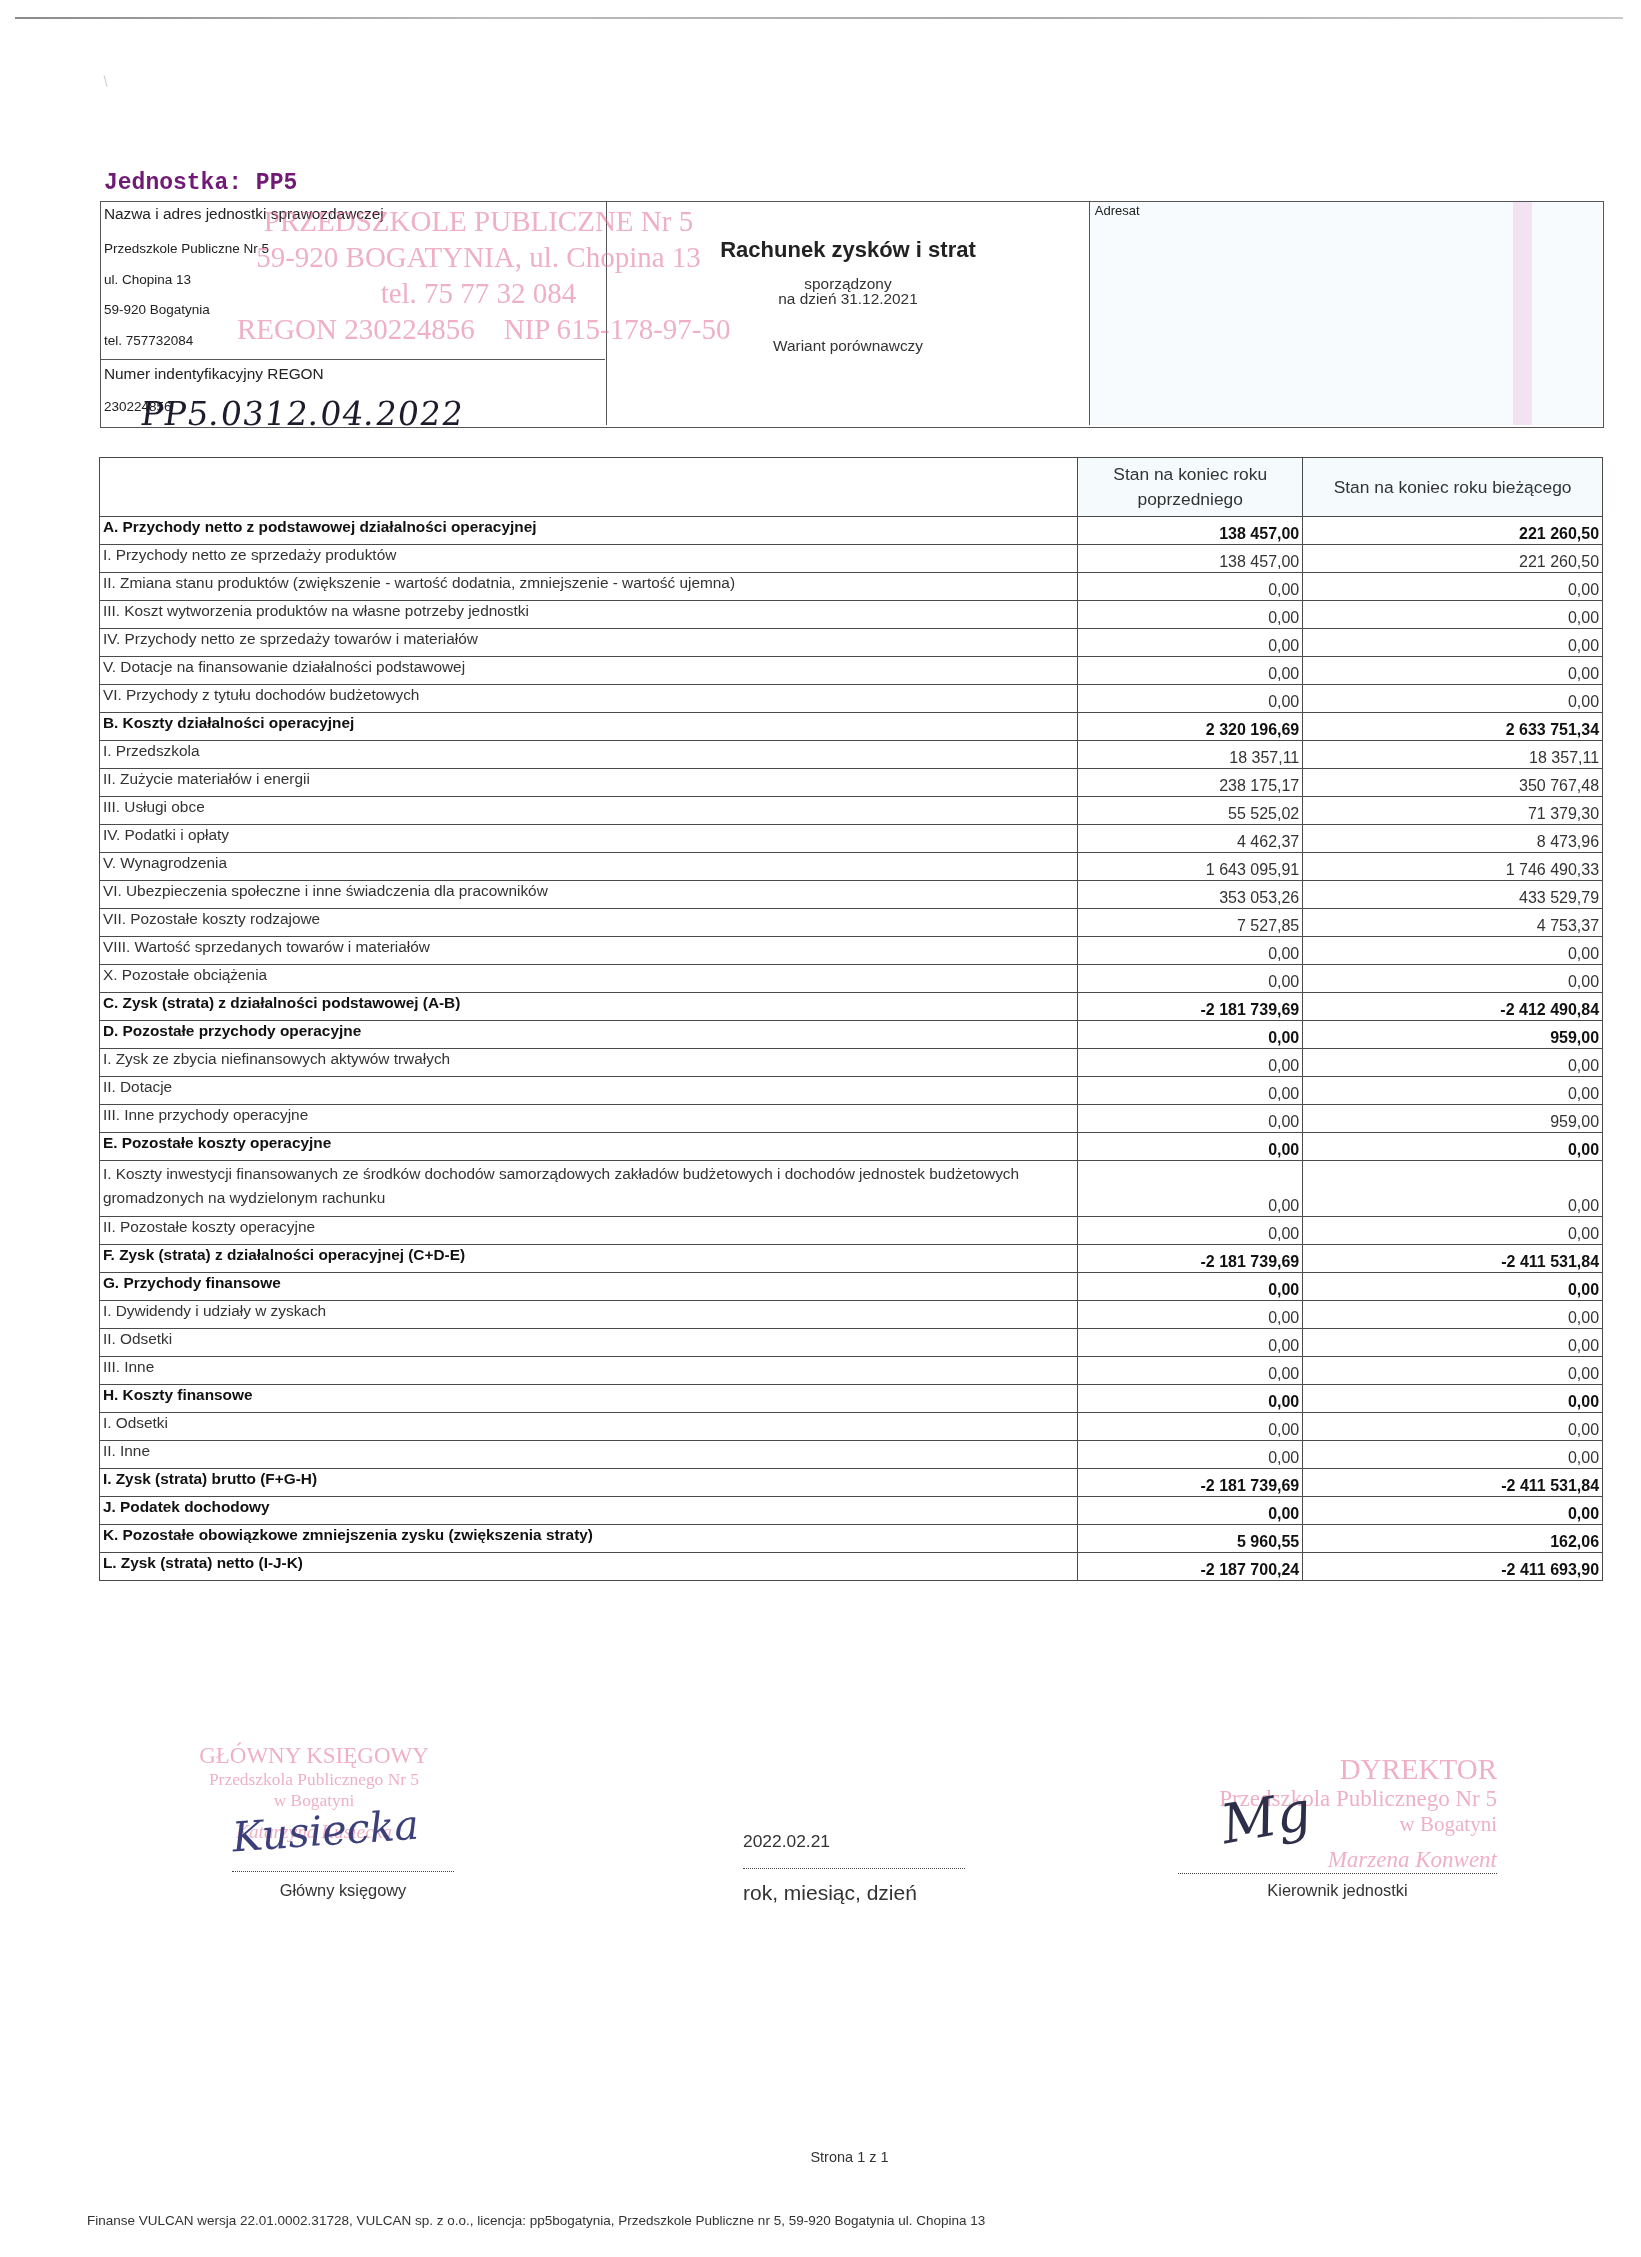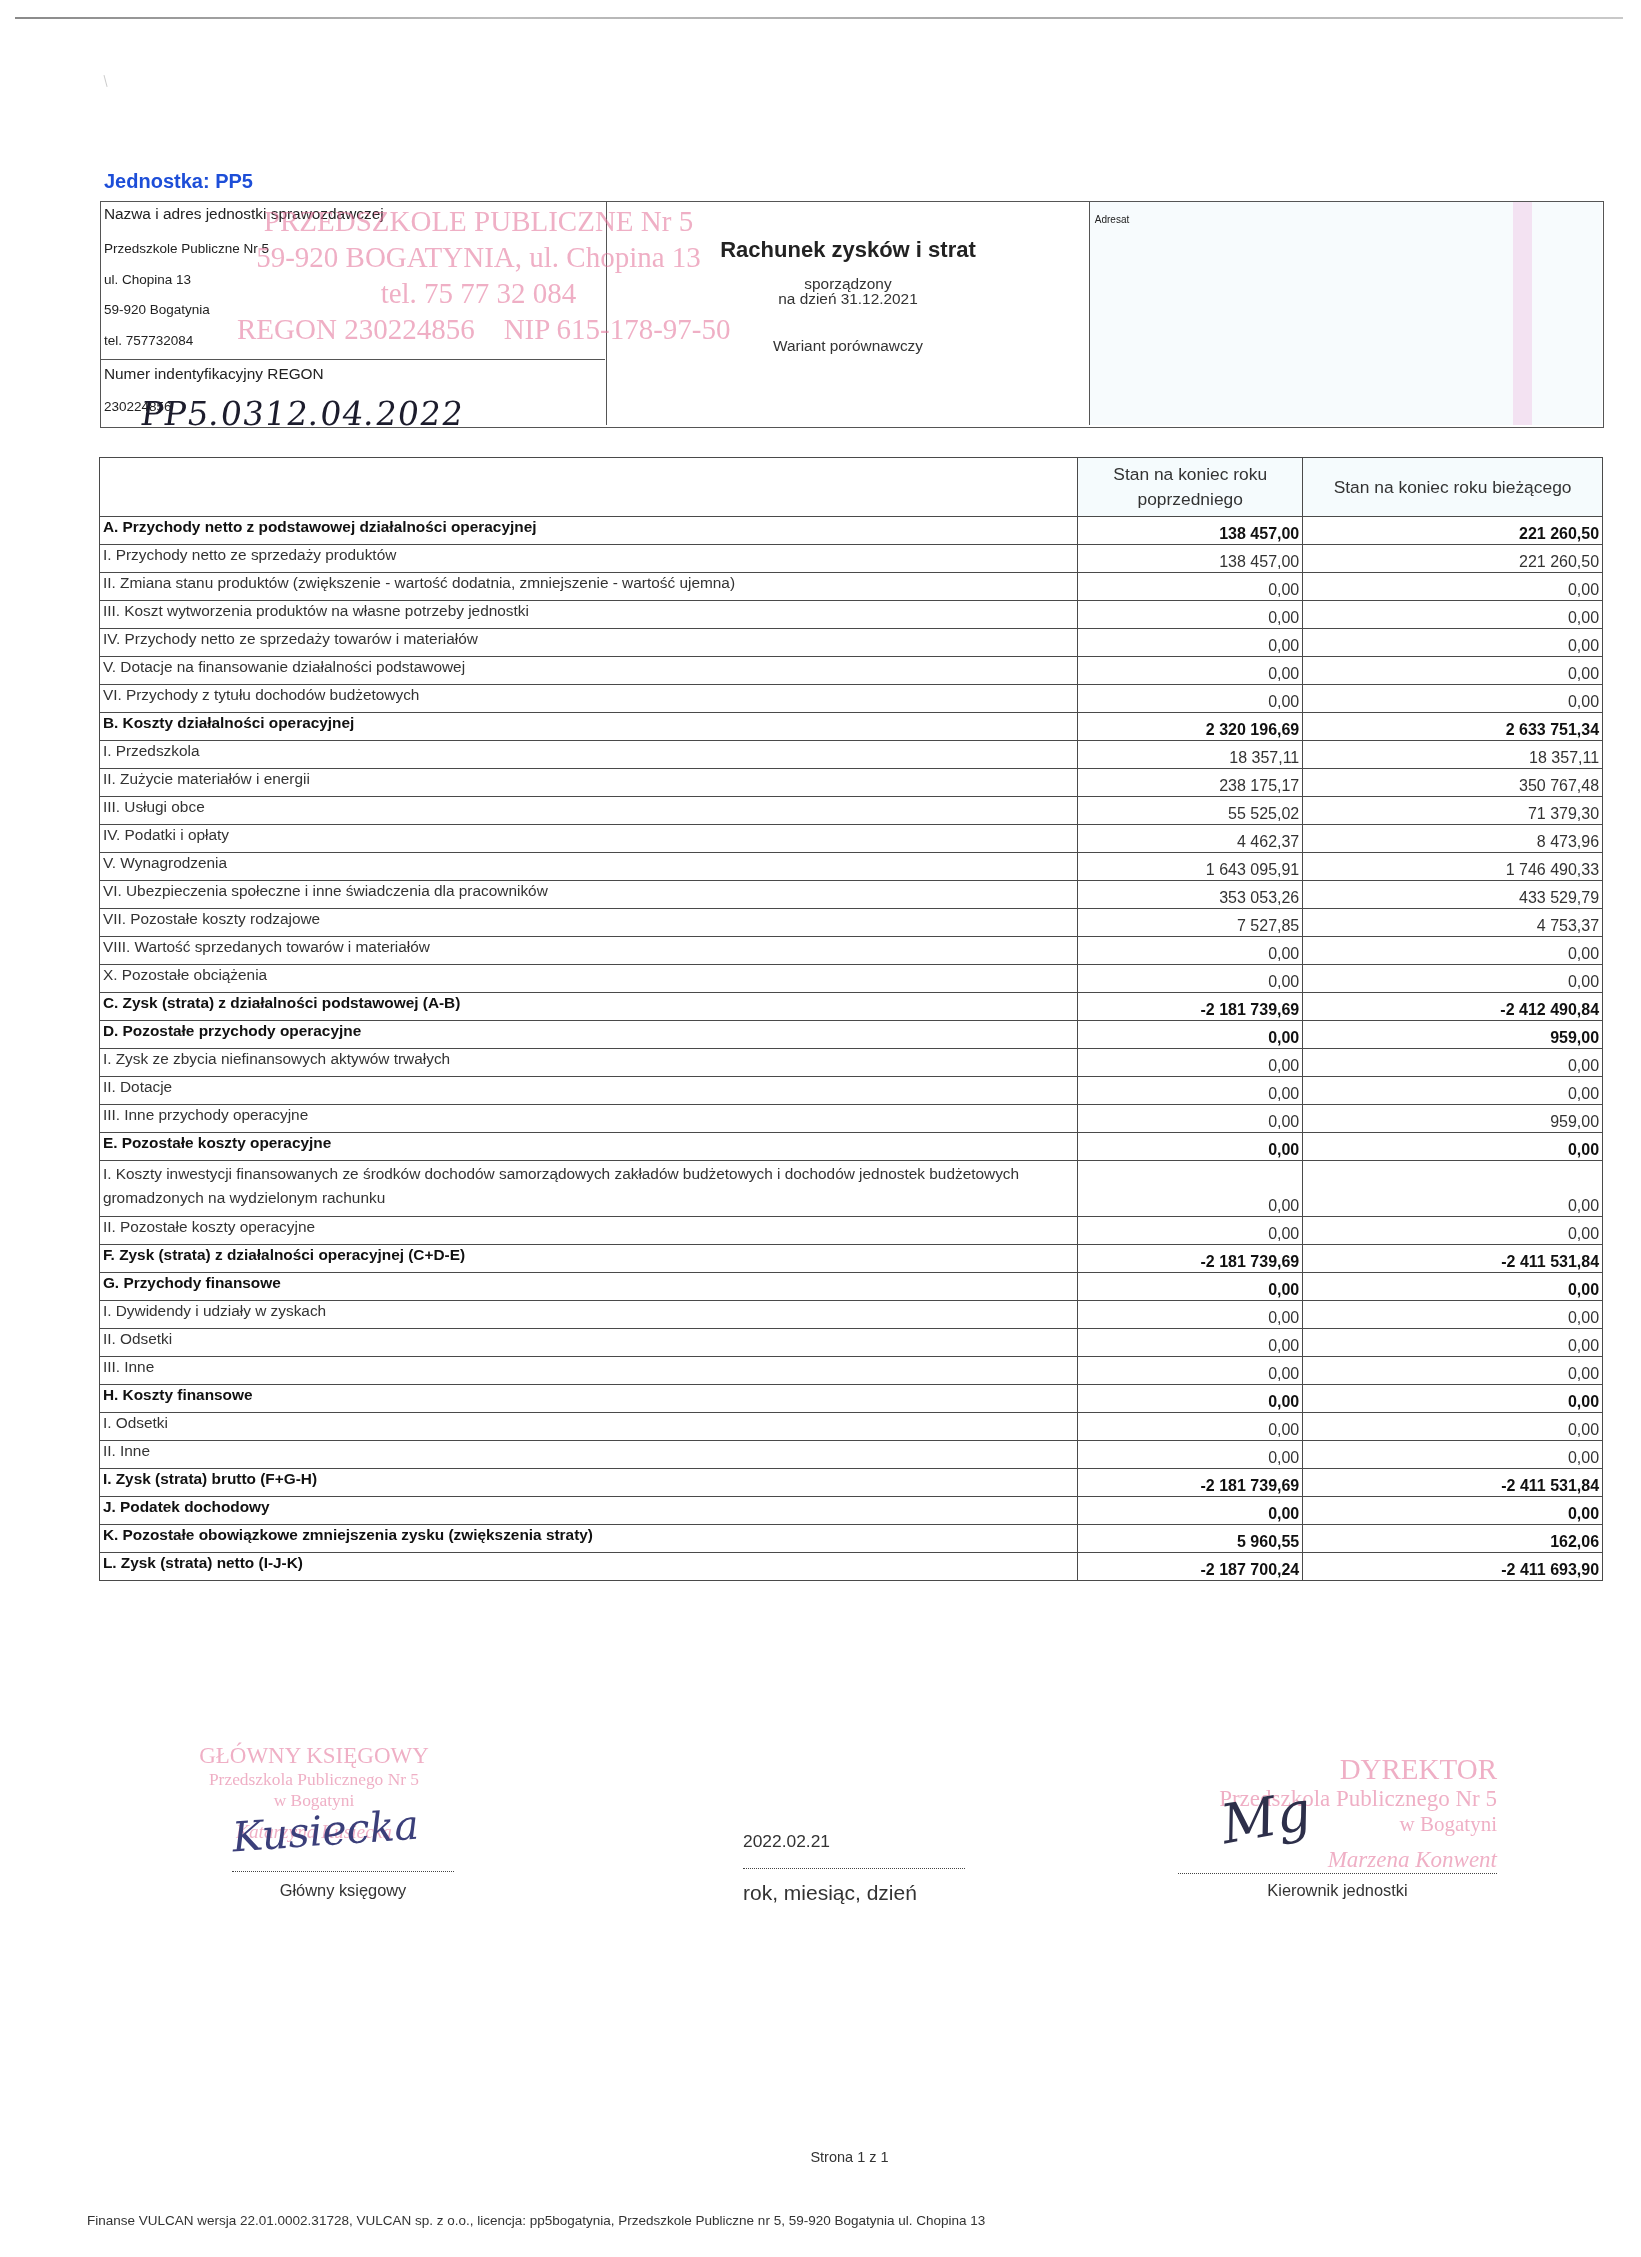--- a/index.html
+++ b/index.html
@@ -5,33 +5,33 @@
   html, body { margin: 0; padding: 0; }
   body {
     width: 1641px; height: 2257px; background: #ffffff; position: relative;
     font-family: "Liberation Sans", sans-serif; color: #222; overflow: hidden;
   }
   .abs { position: absolute; }
   .top-rule {
     left: 14.5px; top: 17.4px; width: 1608px; height: 1.9px;
     background: linear-gradient(90deg, #8a8a8a 0%, #bdbdbd 30%, #a8a8a8 60%, #c9c9c9 100%);
   }
-  .unit-label { left: 104px; top: 170px; font-size: 20px; font-weight: bold; color: #1d4ed8; }
+  .unit-label { left: 104px; top: 170px; font-size: 23px; font-weight: bold; color: #701a75; font-family: Liberation Mono, monospace; }
 
   
   .hdr { left: 100px; top: 201px; width: 1504px; height: 227px; border: 1.9px solid #555; box-sizing: border-box; }
   .hdr-left { left: 0; top: 0; width: 506px; height: 223px; border-right: 1.9px solid #555; box-sizing: border-box; }
   .addr-box { left: 0; top: 0; width: 504px; height: 158px; border-bottom: 1.9px solid #555; box-sizing: border-box; }
   .hdr-left .line { position: absolute; left: 2.9px; font-size: 13.5px; color: #222; white-space: nowrap; }
   .hdr-left .line.lg { font-size: 15.4px; }
   .hdr-mid { left: 506px; top: 0; width: 483px; height: 223px; border-right: 1.9px solid #555; box-sizing: border-box; text-align: center; }
   .hdr-mid .title { position: absolute; left: 0; right: 0; top: 35px; font-size: 22px; font-weight: bold; color: #222; }
   .hdr-mid .sub { position: absolute; left: 0; right: 0; font-size: 15.4px; color: #333; }
   .hdr-right { left: 989px; top: 0; width: 512px; height: 223px; background: #f7fbfd; }
-  .hdr-right .adresat { position: absolute; left: 4.8px; top: 12px; font-size: 10px; color: #222; }
+  .hdr-right .adresat { position: absolute; left: 4.8px; top: 1px; font-size: 13px; color: #222; }
   .pink-stripe { left: 423px; top: 0; width: 19.3px; height: 223px; background: rgba(235,180,220,0.35); }
 
   .handwritten {
     left: 141px; top: 394px; font-family: "DejaVu Serif", serif; font-size: 33px;
     color: #1c1c2c; letter-spacing: 1px; transform: skewX(-8deg); white-space: nowrap;
   }
   .stamp { color: rgba(225,110,150,0.55); font-family: "Liberation Serif", serif; white-space: nowrap; }
   .stamp1 { left: 237px; top: 203px; font-size: 29px; line-height: 36px; text-align: center; width: 483px; }
   .stamp1 div { white-space: nowrap; }
 

